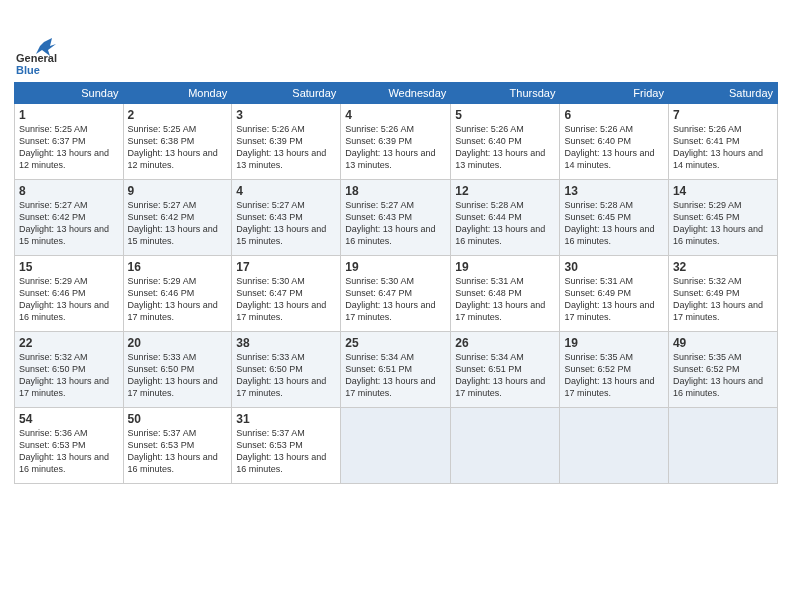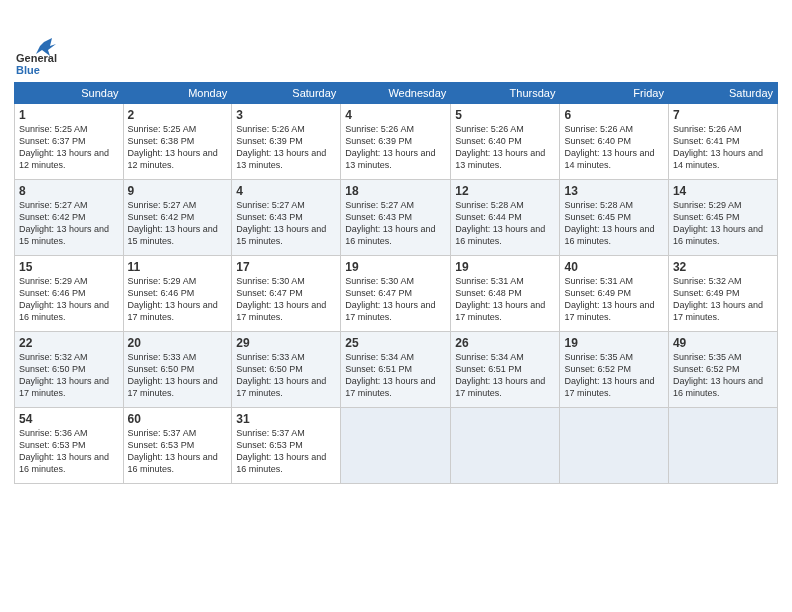--- a/index.html
+++ b/index.html
@@ -130,39 +130,39 @@
           <td><span class="day-num">8</span><span class="cell-text">Sunrise: 5:27 AM<br>Sunset: 6:42 PM<br>Daylight: 13 hours and 15 minutes.</span></td>
           <td><span class="day-num">9</span><span class="cell-text">Sunrise: 5:27 AM<br>Sunset: 6:42 PM<br>Daylight: 13 hours and 15 minutes.</span></td>
           <td><span class="day-num">4</span><span class="cell-text">Sunrise: 5:27 AM<br>Sunset: 6:43 PM<br>Daylight: 13 hours and 15 minutes.</span></td>
           <td><span class="day-num">18</span><span class="cell-text">Sunrise: 5:27 AM<br>Sunset: 6:43 PM<br>Daylight: 13 hours and 16 minutes.</span></td>
           <td><span class="day-num">12</span><span class="cell-text">Sunrise: 5:28 AM<br>Sunset: 6:44 PM<br>Daylight: 13 hours and 16 minutes.</span></td>
           <td><span class="day-num">13</span><span class="cell-text">Sunrise: 5:28 AM<br>Sunset: 6:45 PM<br>Daylight: 13 hours and 16 minutes.</span></td>
           <td><span class="day-num">14</span><span class="cell-text">Sunrise: 5:29 AM<br>Sunset: 6:45 PM<br>Daylight: 13 hours and 16 minutes.</span></td>
         </tr>
         <tr>
           <td><span class="day-num">15</span><span class="cell-text">Sunrise: 5:29 AM<br>Sunset: 6:46 PM<br>Daylight: 13 hours and 16 minutes.</span></td>
-          <td><span class="day-num">11</span><span class="cell-text">Sunrise: 5:29 AM<br>Sunset: 6:46 PM<br>Daylight: 13 hours and 17 minutes.</span></td>
+          <td><span class="day-num">16</span><span class="cell-text">Sunrise: 5:29 AM<br>Sunset: 6:46 PM<br>Daylight: 13 hours and 17 minutes.</span></td>
           <td><span class="day-num">17</span><span class="cell-text">Sunrise: 5:30 AM<br>Sunset: 6:47 PM<br>Daylight: 13 hours and 17 minutes.</span></td>
           <td><span class="day-num">19</span><span class="cell-text">Sunrise: 5:30 AM<br>Sunset: 6:47 PM<br>Daylight: 13 hours and 17 minutes.</span></td>
           <td><span class="day-num">19</span><span class="cell-text">Sunrise: 5:31 AM<br>Sunset: 6:48 PM<br>Daylight: 13 hours and 17 minutes.</span></td>
-          <td><span class="day-num">40</span><span class="cell-text">Sunrise: 5:31 AM<br>Sunset: 6:49 PM<br>Daylight: 13 hours and 17 minutes.</span></td>
+          <td><span class="day-num">30</span><span class="cell-text">Sunrise: 5:31 AM<br>Sunset: 6:49 PM<br>Daylight: 13 hours and 17 minutes.</span></td>
           <td><span class="day-num">32</span><span class="cell-text">Sunrise: 5:32 AM<br>Sunset: 6:49 PM<br>Daylight: 13 hours and 17 minutes.</span></td>
         </tr>
         <tr>
           <td><span class="day-num">22</span><span class="cell-text">Sunrise: 5:32 AM<br>Sunset: 6:50 PM<br>Daylight: 13 hours and 17 minutes.</span></td>
           <td><span class="day-num">20</span><span class="cell-text">Sunrise: 5:33 AM<br>Sunset: 6:50 PM<br>Daylight: 13 hours and 17 minutes.</span></td>
-          <td><span class="day-num">29</span><span class="cell-text">Sunrise: 5:33 AM<br>Sunset: 6:50 PM<br>Daylight: 13 hours and 17 minutes.</span></td>
+          <td><span class="day-num">38</span><span class="cell-text">Sunrise: 5:33 AM<br>Sunset: 6:50 PM<br>Daylight: 13 hours and 17 minutes.</span></td>
           <td><span class="day-num">25</span><span class="cell-text">Sunrise: 5:34 AM<br>Sunset: 6:51 PM<br>Daylight: 13 hours and 17 minutes.</span></td>
           <td><span class="day-num">26</span><span class="cell-text">Sunrise: 5:34 AM<br>Sunset: 6:51 PM<br>Daylight: 13 hours and 17 minutes.</span></td>
           <td><span class="day-num">19</span><span class="cell-text">Sunrise: 5:35 AM<br>Sunset: 6:52 PM<br>Daylight: 13 hours and 17 minutes.</span></td>
           <td><span class="day-num">49</span><span class="cell-text">Sunrise: 5:35 AM<br>Sunset: 6:52 PM<br>Daylight: 13 hours and 16 minutes.</span></td>
         </tr>
         <tr>
           <td><span class="day-num">54</span><span class="cell-text">Sunrise: 5:36 AM<br>Sunset: 6:53 PM<br>Daylight: 13 hours and 16 minutes.</span></td>
-          <td><span class="day-num">60</span><span class="cell-text">Sunrise: 5:37 AM<br>Sunset: 6:53 PM<br>Daylight: 13 hours and 16 minutes.</span></td>
+          <td><span class="day-num">50</span><span class="cell-text">Sunrise: 5:37 AM<br>Sunset: 6:53 PM<br>Daylight: 13 hours and 16 minutes.</span></td>
           <td><span class="day-num">31</span><span class="cell-text">Sunrise: 5:37 AM<br>Sunset: 6:53 PM<br>Daylight: 13 hours and 16 minutes.</span></td>
           <td class="empty"></td>
           <td class="empty"></td>
           <td class="empty"></td>
           <td class="empty"></td>
         </tr>
       </tbody>
   </table>
 </div>
 

